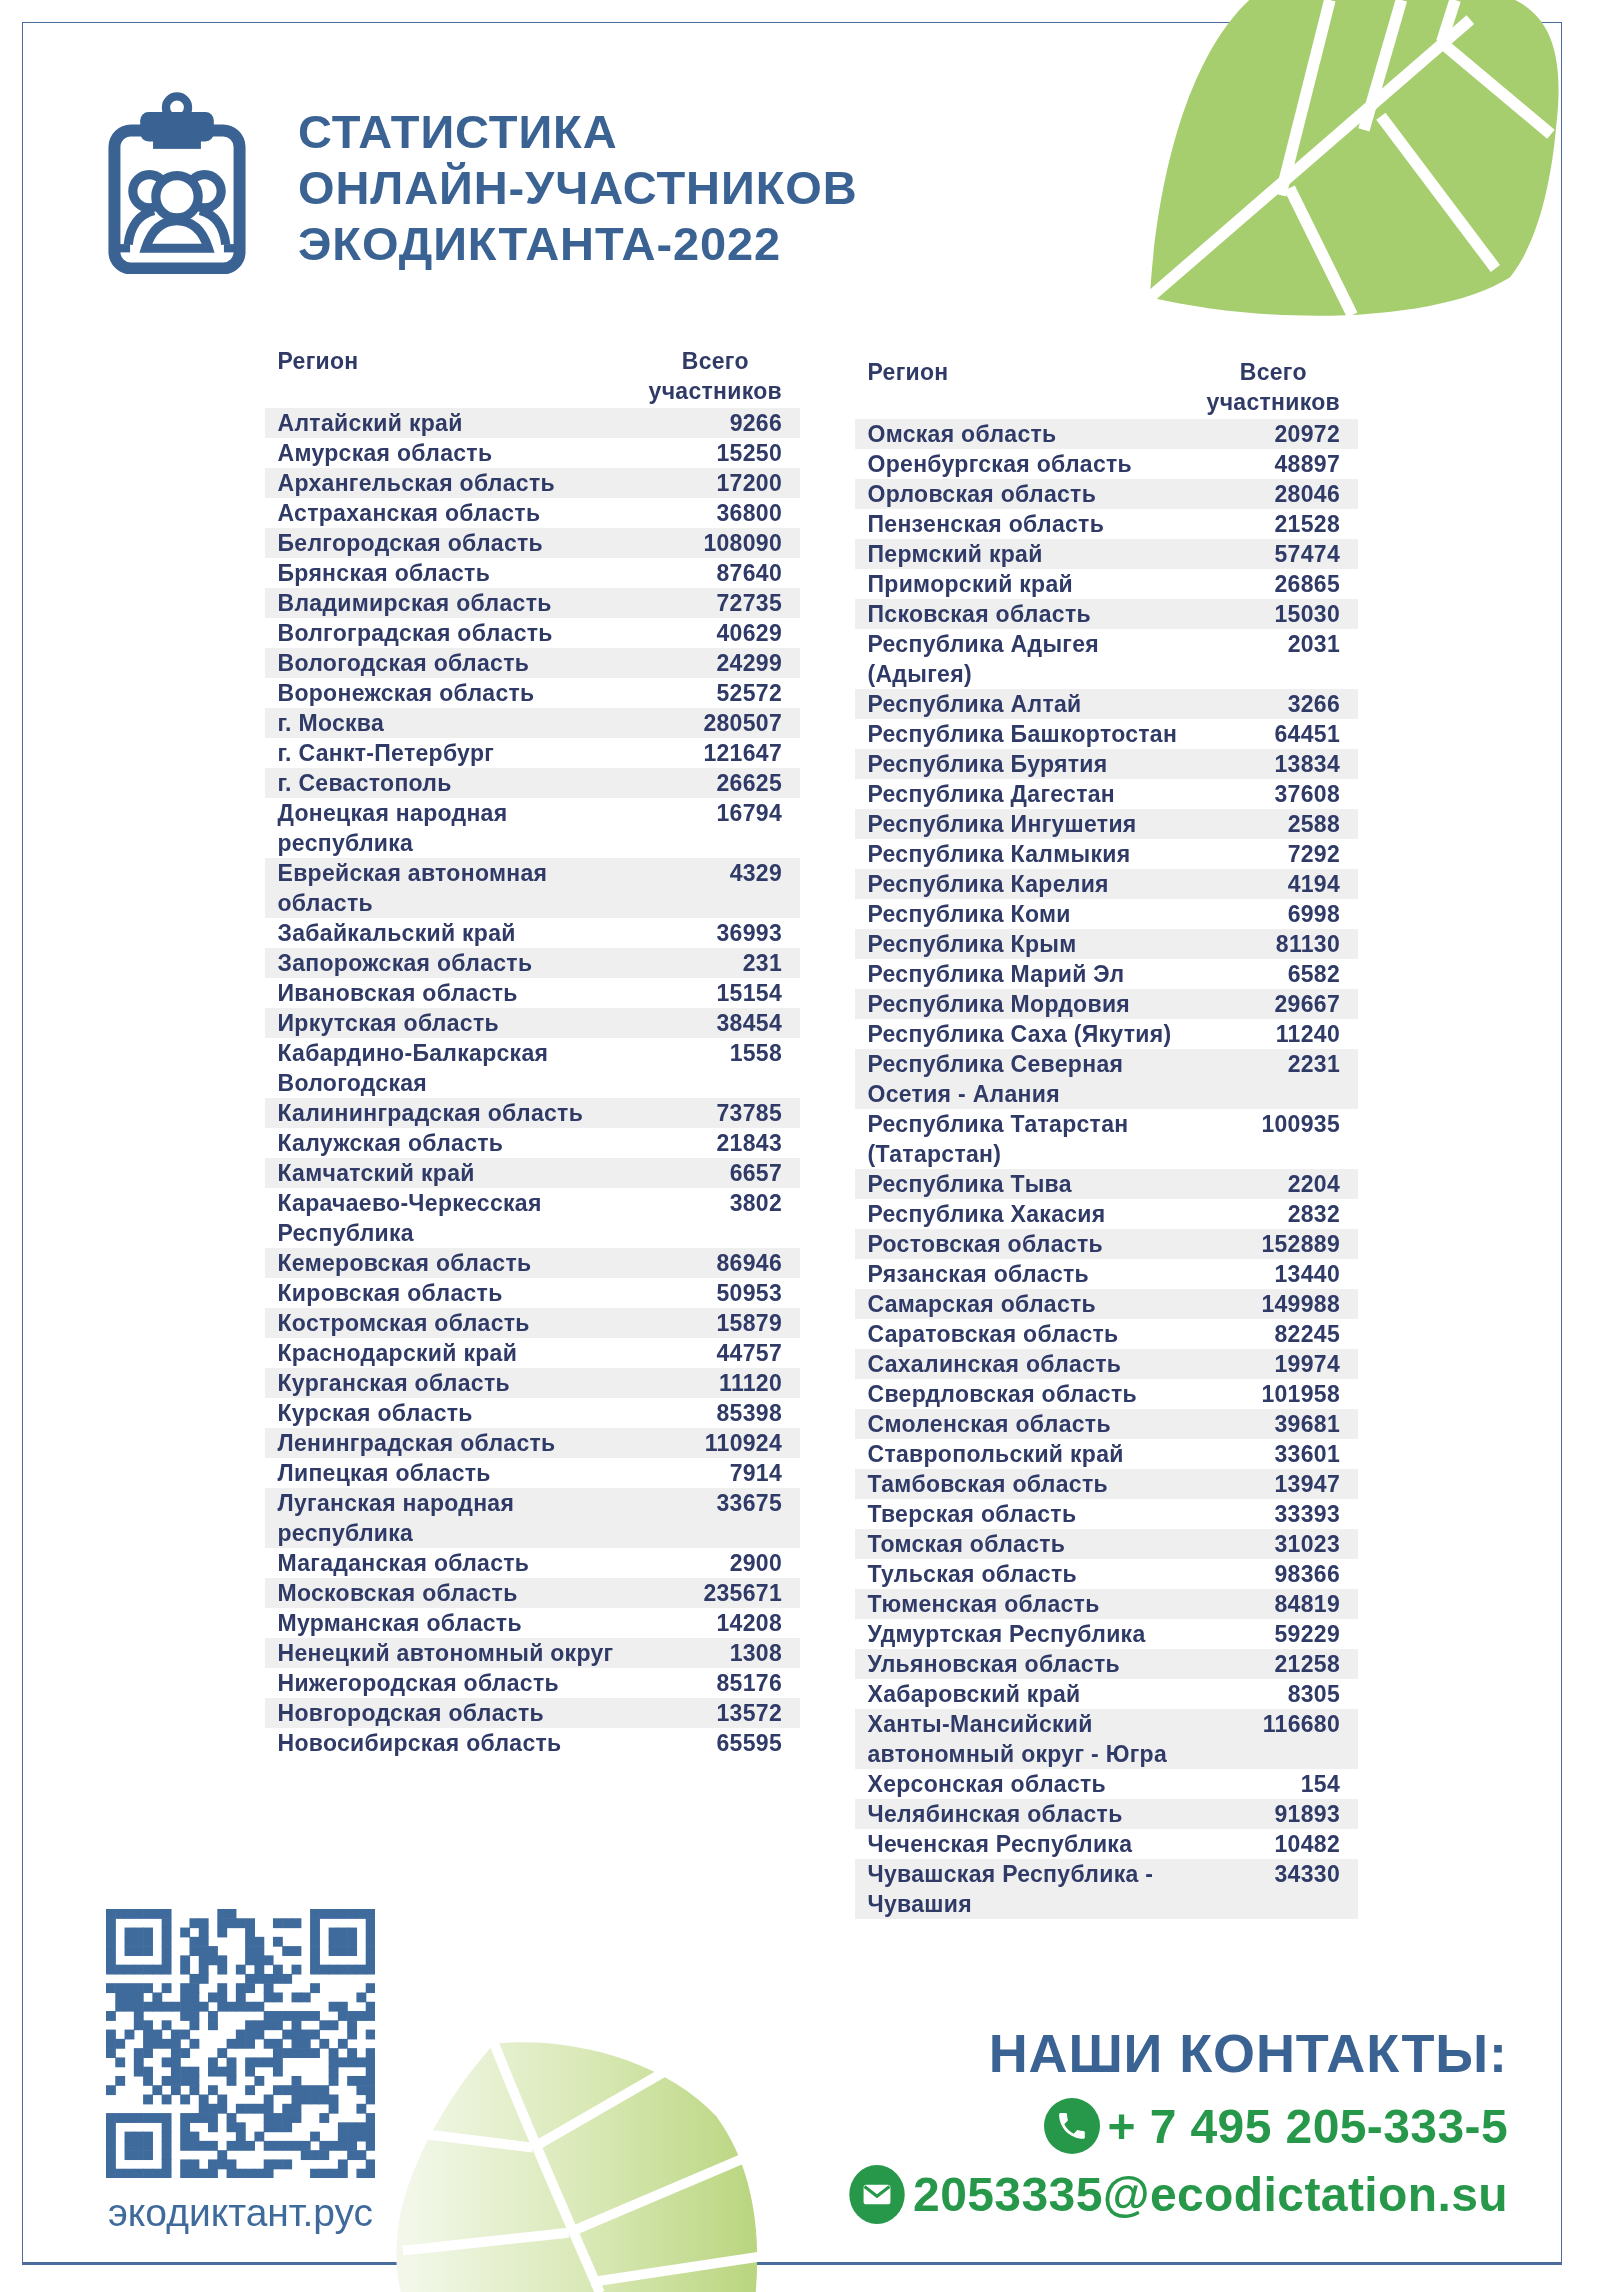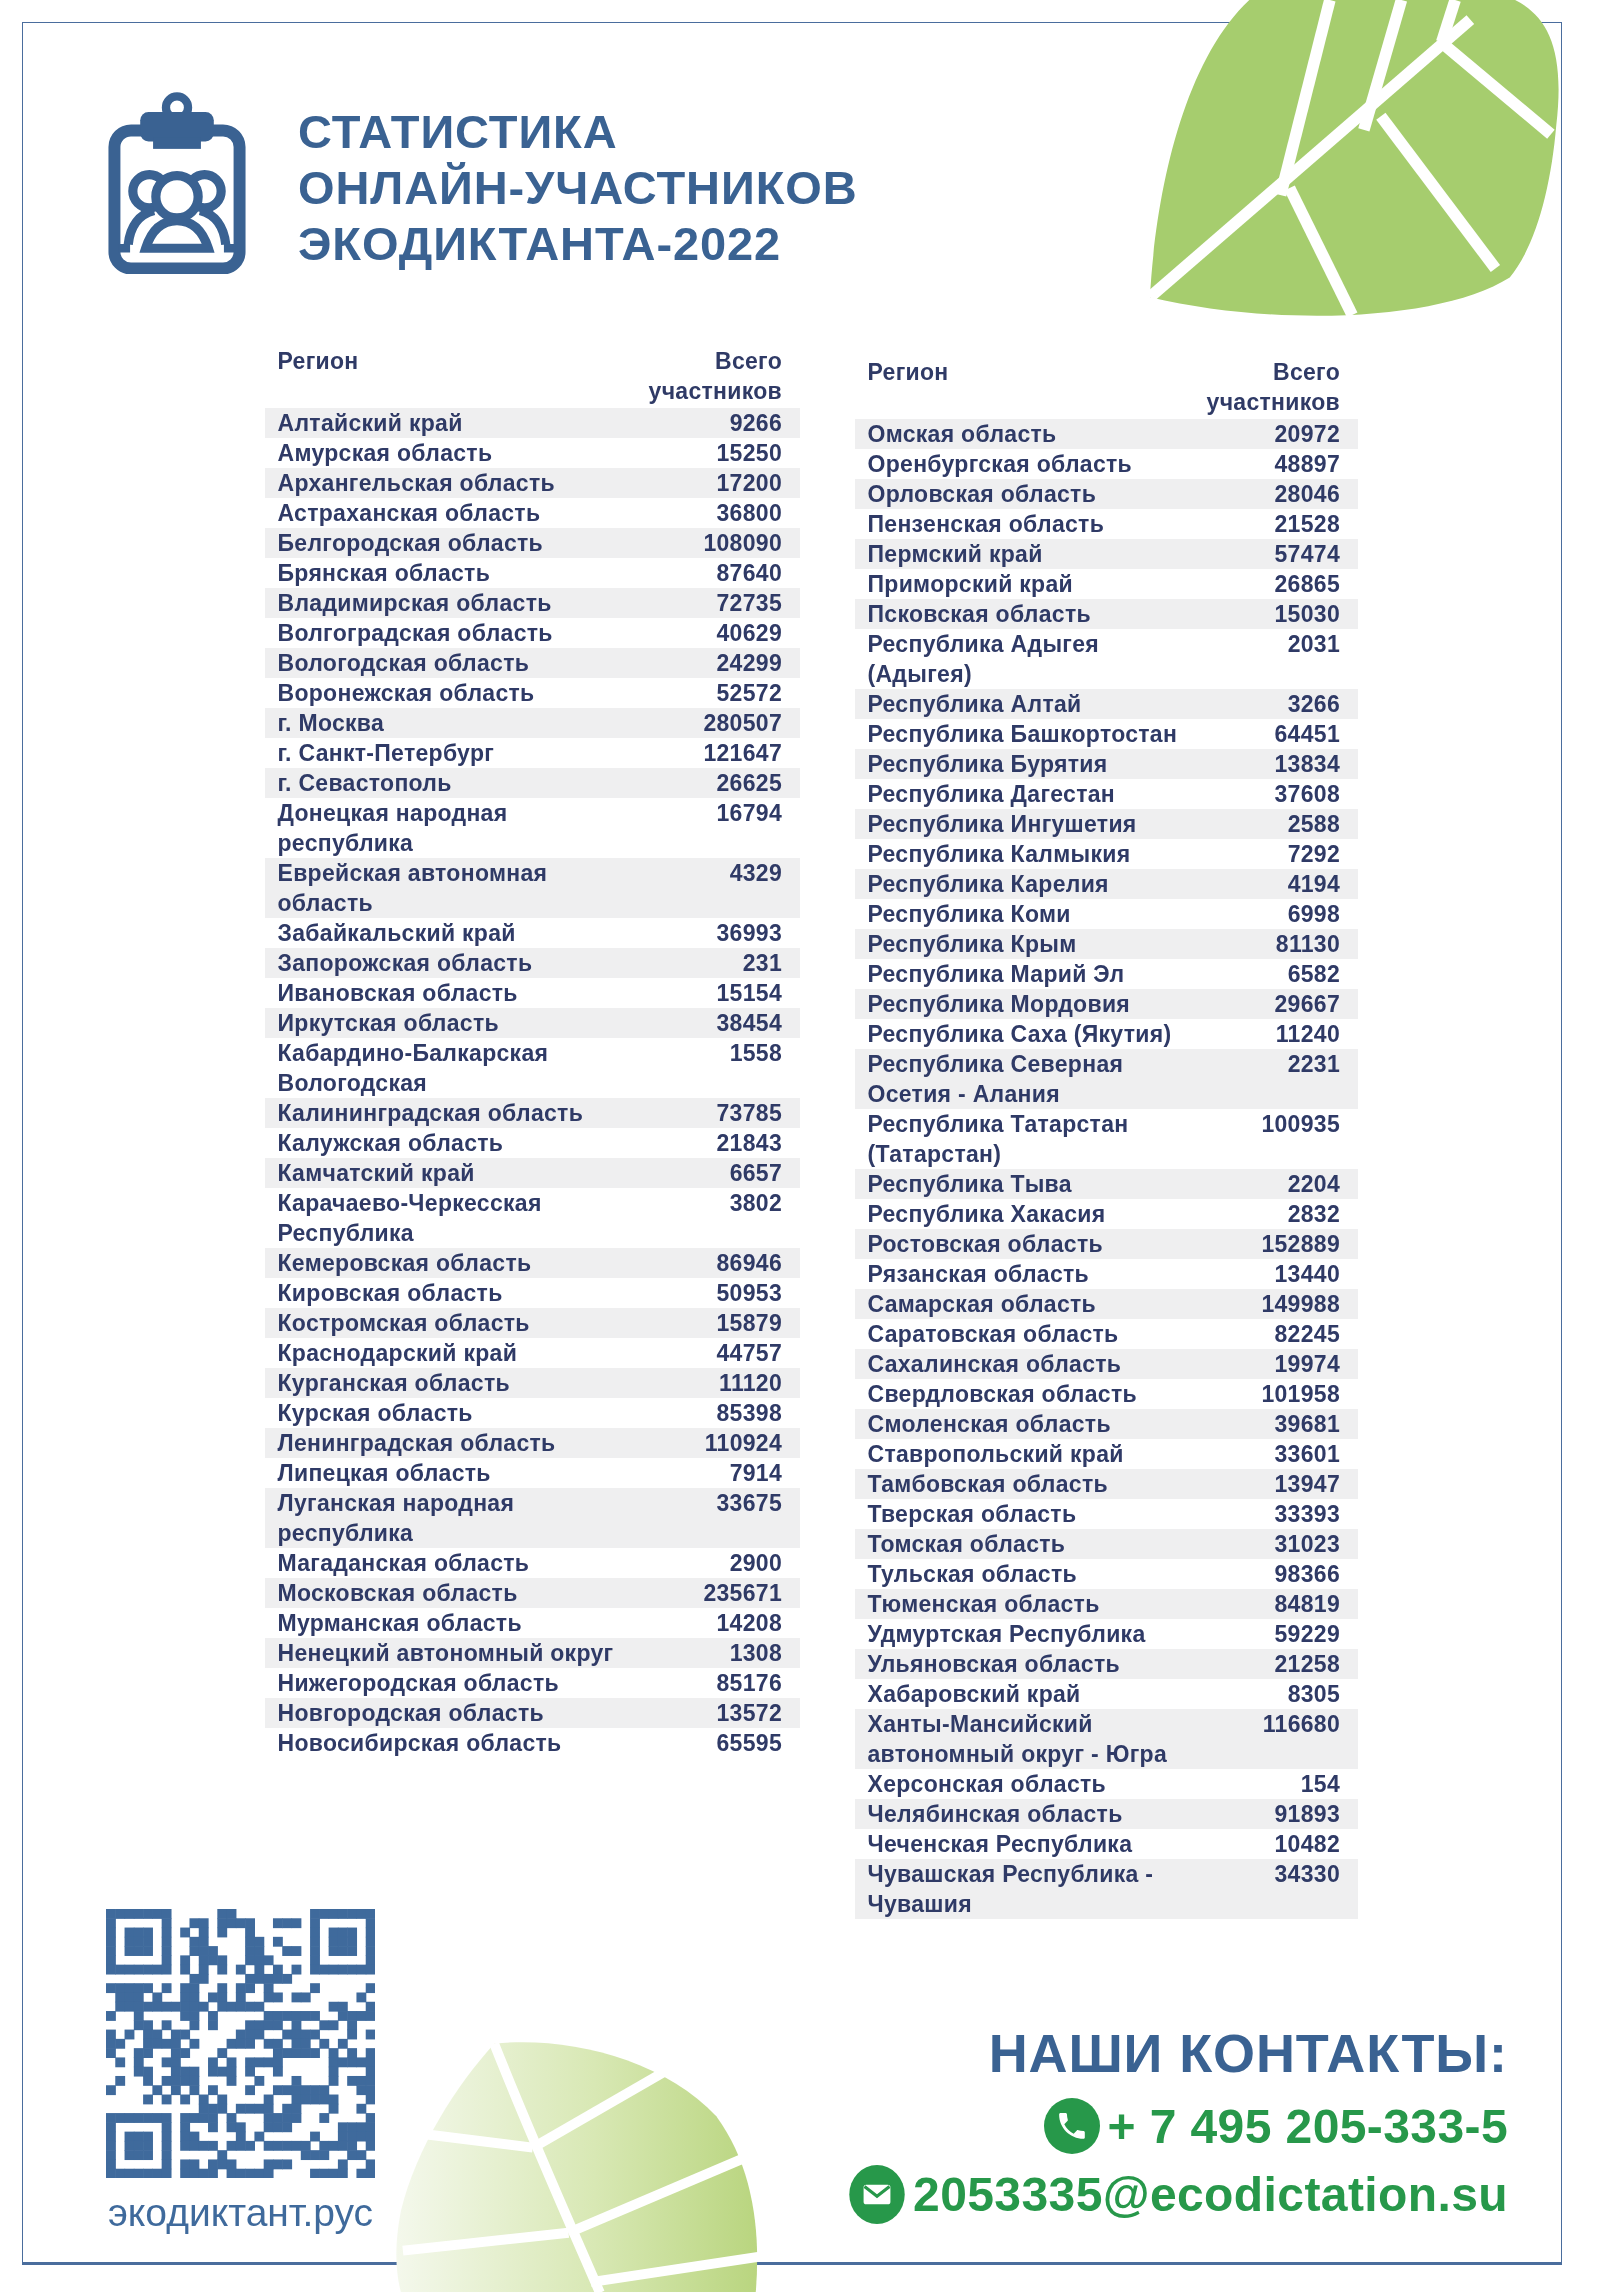--- a/index.html
+++ b/index.html
@@ -2,21 +2,20 @@
 <html style="font-size:14.3px"><head>
 <meta charset="utf-8">
 <style>
   html,body{margin:0;padding:0;background:#ffffff;}
   #page{
     position:relative;
     width:1622px;height:2293px;
     background:#ffffff;
     overflow:hidden;
     font-family:"Liberation Sans", sans-serif;
-    border-radius:18px;
   }
   
   #frame{
     position:absolute;left:22.4px;top:21.5px;width:1540px;height:2243px;
     border:1.8px solid #4a6d9d;border-bottom-width:3.6px;box-sizing:border-box;
     z-index:1;
   }
   
   #clipboard-icon{position:absolute;left:103px;top:90px;z-index:2;}
   #title{
@@ -27,21 +26,21 @@
   #title span{display:block;}
   
   .stats-table{position:absolute;z-index:2;color:#2f3a66;}
   #table-left{left:265px;top:347px;width:535px;}
   #table-right{left:855px;top:358px;width:503px;}
   .thead{
     display:flex;justify-content:space-between;align-items:flex-start;
     font-weight:700;font-size:23px;line-height:29.6px;
     padding:0 18px 1.8px 12.5px;letter-spacing:0.3px;
   }
-  .th-total{text-align:right;white-space:pre-line;}
+  .th-total{text-align:center;white-space:pre-line;}
   .row{
     display:flex;justify-content:space-between;align-items:flex-start;
     font-weight:700;font-size:23px;line-height:30px;letter-spacing:0.3px;
     padding:0 18px 0 12.5px;
   }
   .tbody .row:nth-child(odd){background:#efeff0;}
   .row .region{white-space:pre-line;}
   .row .value{flex-shrink:0;padding-left:10.7px;}
   
   #qr-wrap{position:absolute;left:106px;top:1909px;z-index:3;}

